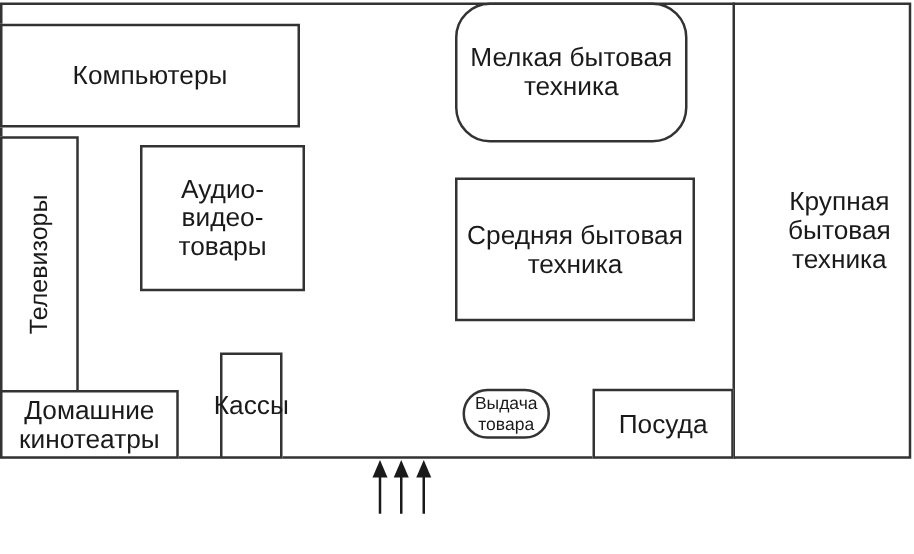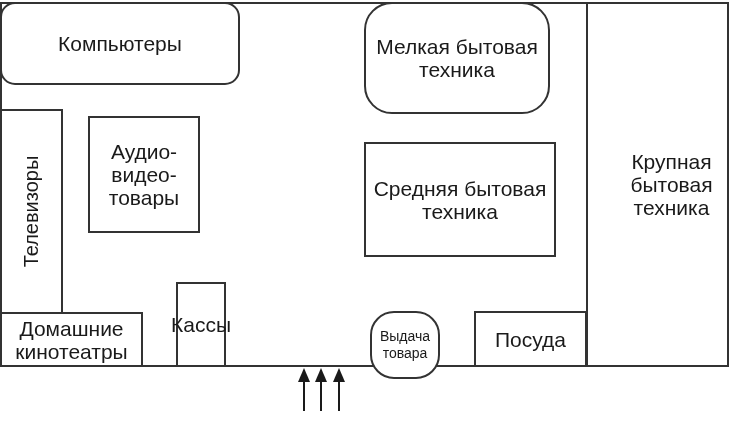--- a/index.html
+++ b/index.html
@@ -26,29 +26,29 @@
     text-align:center; font-size:21px; line-height:23px;
     white-space:pre-line;
   }
   .zone {
     position:absolute; box-sizing:border-box; background:transparent;
     display:flex; align-items:center; justify-content:center;
     text-align:center; font-size:21px; line-height:23px;
     white-space:pre-line;
     margin-left:14px;
   }
-  #dept-computers   { left:0px;   top:2px;   width:240px; height:83px;border-radius:15px; }
+  #dept-computers   { left:0px;   top:19px;   width:240px; height:83px; }
   #dept-cd-dvd      { left:263px; top:2px;   width:74px;  height:69px; }
   #dept-small       { left:364px; top:2px;   width:186px; height:112px;border-radius:28px; }
   #dept-tv          { left:0px;   top:109px; width:63px;  height:205px; }
-  #dept-audio       { left:88px; top:116px; width:112px; height:117px;justify-content:center; }
+  #dept-audio       { left:112px; top:116px; width:132px; height:117px;justify-content:center; }
   #dept-medium      { left:364px; top:142px; width:192px; height:115px; }
   #dept-home-theaters { left:0px; top:312px; width:143px; height:55px; }
   #dept-cash        { left:176px; top:282px; width:50px;  height:85px; }
-  #dept-pickup      { left:370px; top:311px; width:70px;  height:68px; font-size:14px; line-height:17px;border-radius:24px; }
+  #dept-pickup      { left:370px; top:311px; width:70px;  height:40px; font-size:14px; line-height:17px;border-radius:24px; }
   #dept-dishes      { left:474px; top:311px; width:113px; height:56px; }
   #zone-large       { left:588px; top:2px;   width:139px; height:364px; }
   #dept-tv .rotated {
     transform:rotate(-90deg); white-space:nowrap; font-size:20px;
   }
   
   .arrow { position:absolute; width:12px; height:43px; top:368px; }
   .arrow .head {
     position:absolute; left:0; top:0; width:0; height:0;
     border-left:6px solid transparent; border-right:6px solid transparent;

